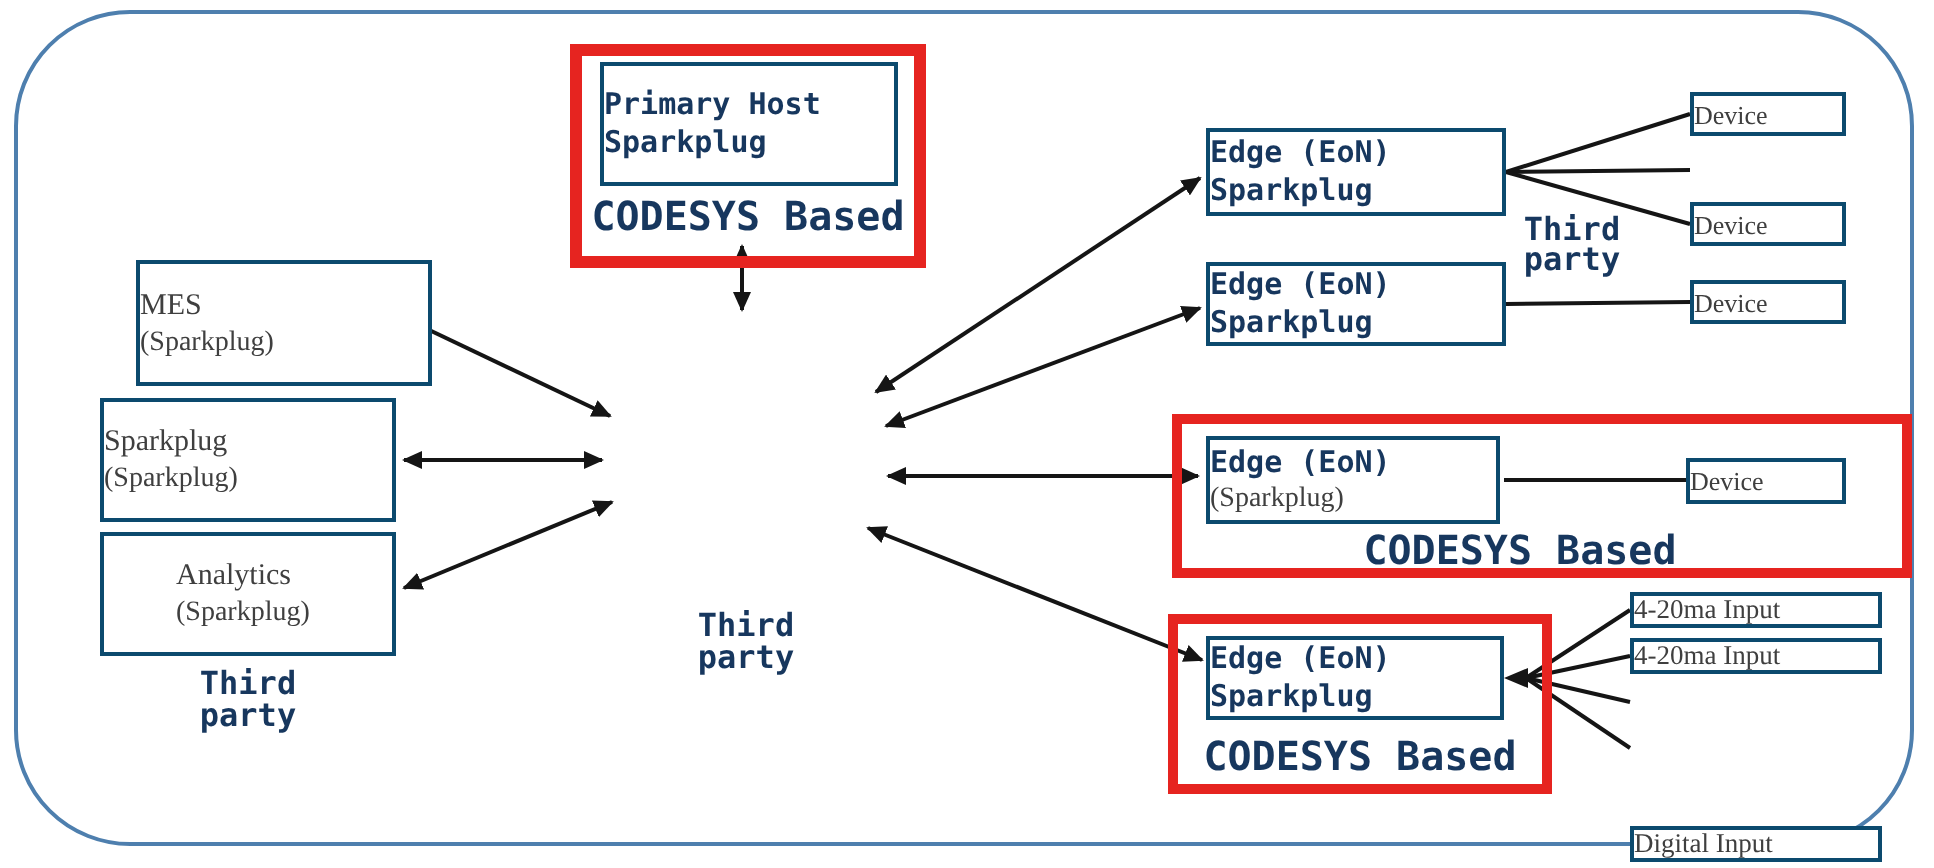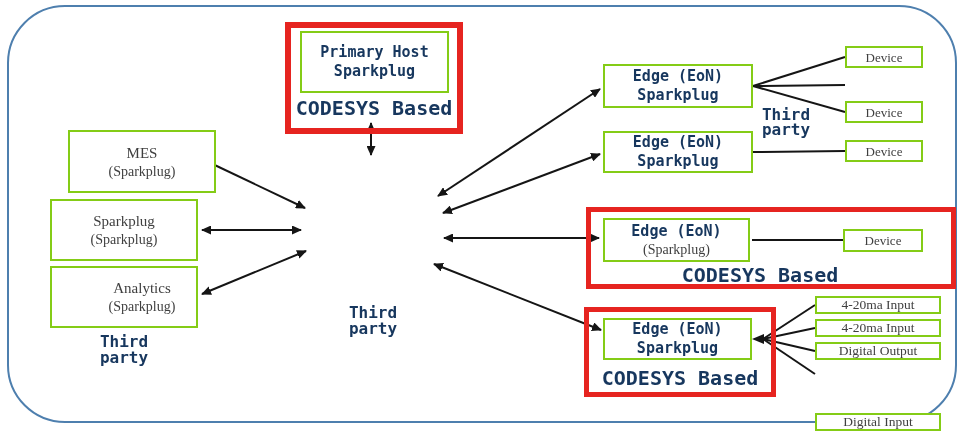--- a/index.html
+++ b/index.html
@@ -1,22 +1,22 @@
 <!DOCTYPE html>
 <html><head>
 <meta charset="utf-8">
 <style>
   html,body{margin:0;padding:0;background:#fff;}
   #stage{position:relative;width:967px;height:434px;background:#ffffff;overflow:hidden;
          font-family:"Liberation Sans",sans-serif;}
   .abs{position:absolute;box-sizing:border-box;}
   #frame{left:7px;top:5px;width:950px;height:418px;border:2px solid #4e7fae;border-radius:58px;z-index:0;}
   #wires{left:0;top:0;width:967px;height:434px;z-index:1;}
-  .bluebox{background:#fff;border:2px solid #84cc16;display:flex;flex-direction:column;
-           align-items:center;justify-content:center;text-align:center;z-index:2;}
+  .bluebox{background:#fff;border:2px solid #0c4a6e;display:flex;flex-direction:column;
+           align-items:flex-start;justify-content:center;text-align:center;z-index:2;}
   .redbox{border:6px solid #e62420;background:transparent;z-index:3;}
   .redbox.thin{border-width:5px;}
   .mono{font-family:"DejaVu Sans Mono",monospace;font-weight:bold;color:#17375e;}
   .sans{font-family:Liberation Serif, serif;color:#3f3f3f;}
   .caption{z-index:2;text-align:center;line-height:16px;font-size:16px;}
   .lbl-lg{font-size:15px;line-height:19px;}
   .lbl-md{font-size:14px;line-height:17px;}
   .lbl-sm{font-size:13px;line-height:15px;}
   .codesys{z-index:4;text-align:center;font-size:20px;}
   #server-circle{left:302px;top:158px;width:142px;height:140px;border-radius:50%;}
@@ -124,20 +124,17 @@
     <span class="mono lbl-lg">Edge (EoN)</span>
     <span class="mono lbl-lg">Sparkplug</span>
   </div>
   <div class="abs mono codesys" style="left:584px;top:366px;width:192px;">CODESYS Based</div>
   <div class="abs bluebox" style="left:815px;top:296px;width:126px;height:18px;">
     <span class="sans" style="font-size:13.5px;line-height:14px;">4-20ma Input</span>
   </div>
   <div class="abs bluebox" style="left:815px;top:319px;width:126px;height:18px;">
     <span class="sans" style="font-size:13.5px;line-height:14px;">4-20ma Input</span>
   </div>
-  <div class="abs bluebox" style="left:815px;top:342px;width:126px;height:18px;">
-    <span class="sans" style="font-size:13.5px;line-height:14px;">Digital Output</span>
-  </div>
   <div class="abs bluebox" style="left:815px;top:365px;width:126px;height:18px;margin-top:48px;">
     <span class="sans" style="font-size:13.5px;line-height:14px;">Digital Input</span>
   </div>
 
 </div>
 
 </body></html>

